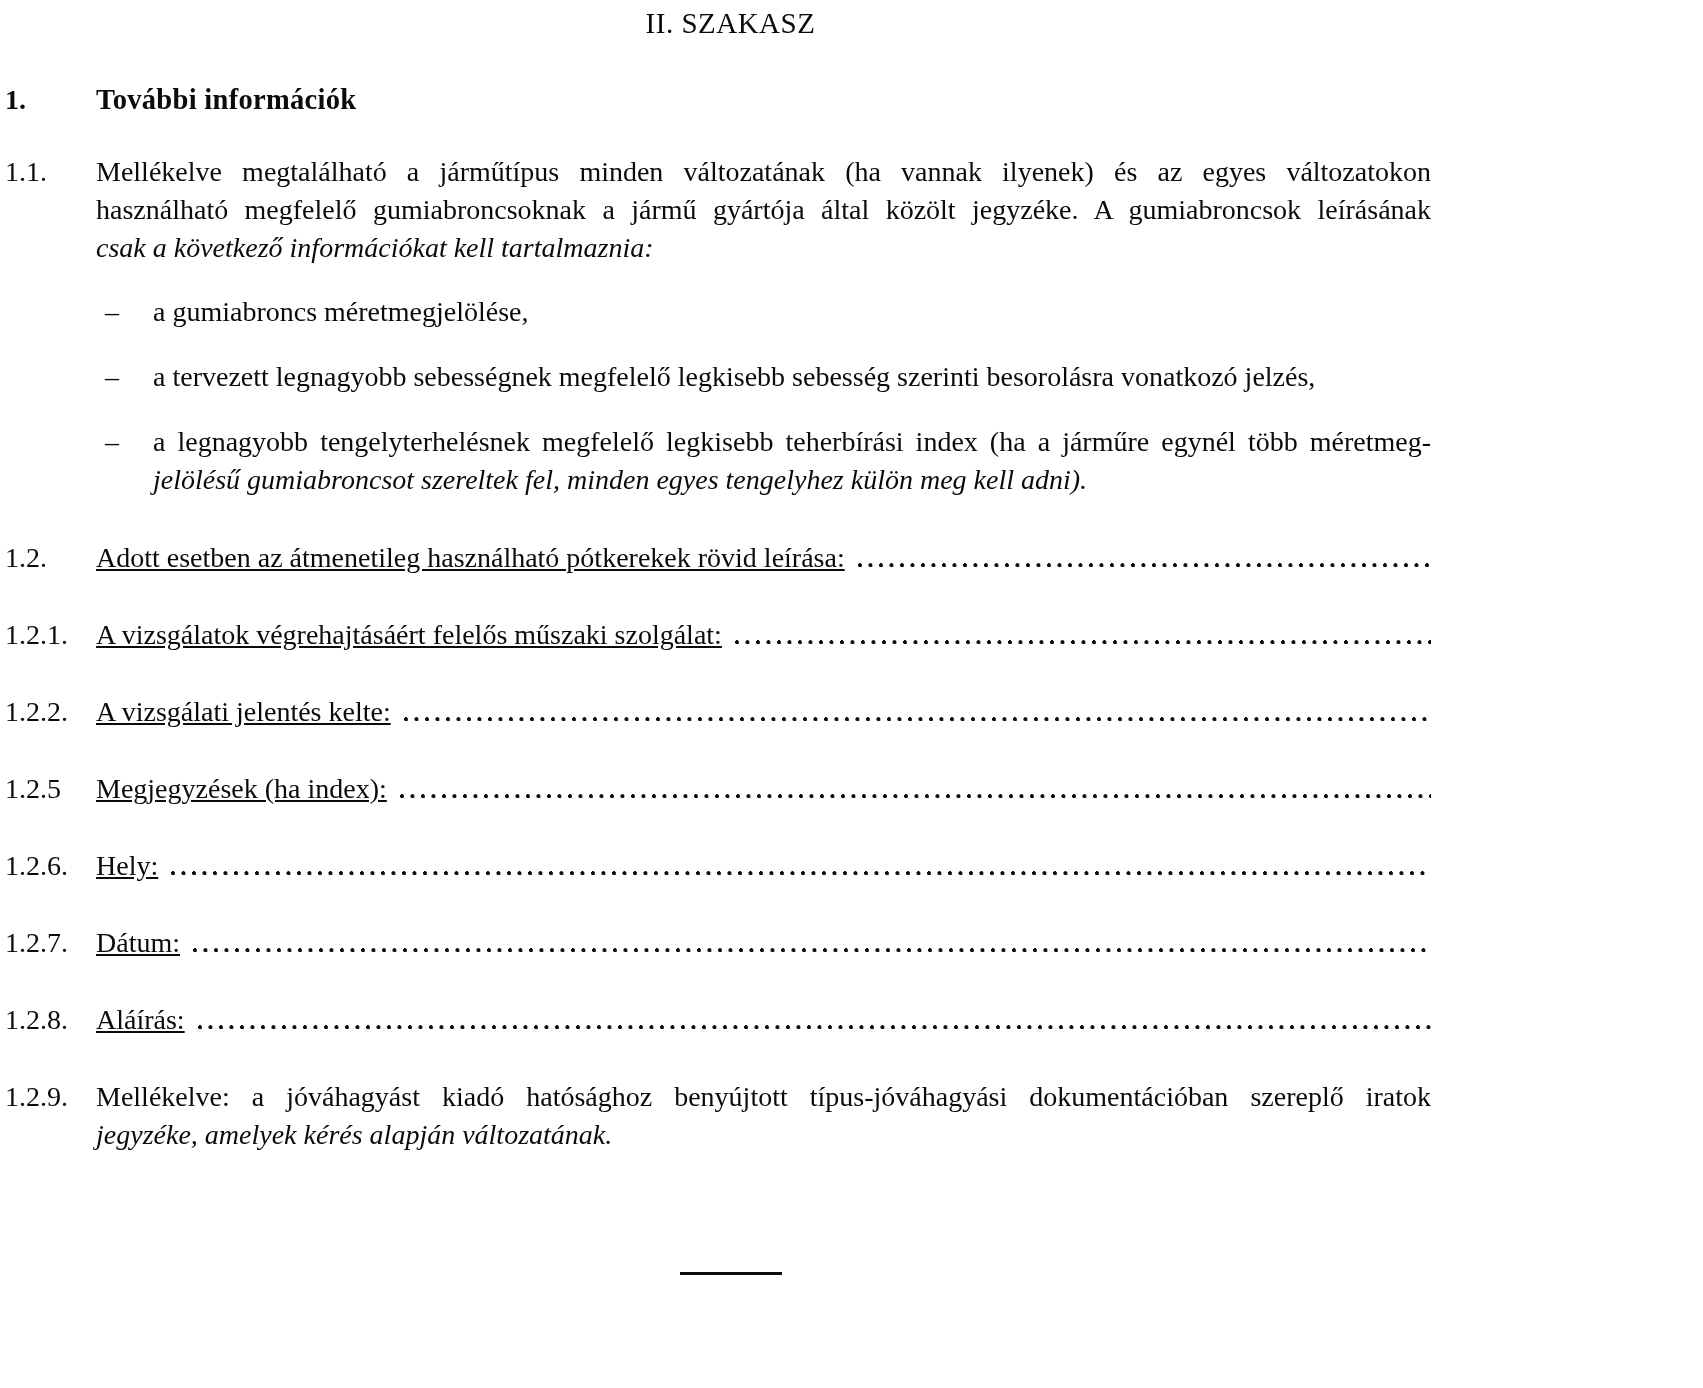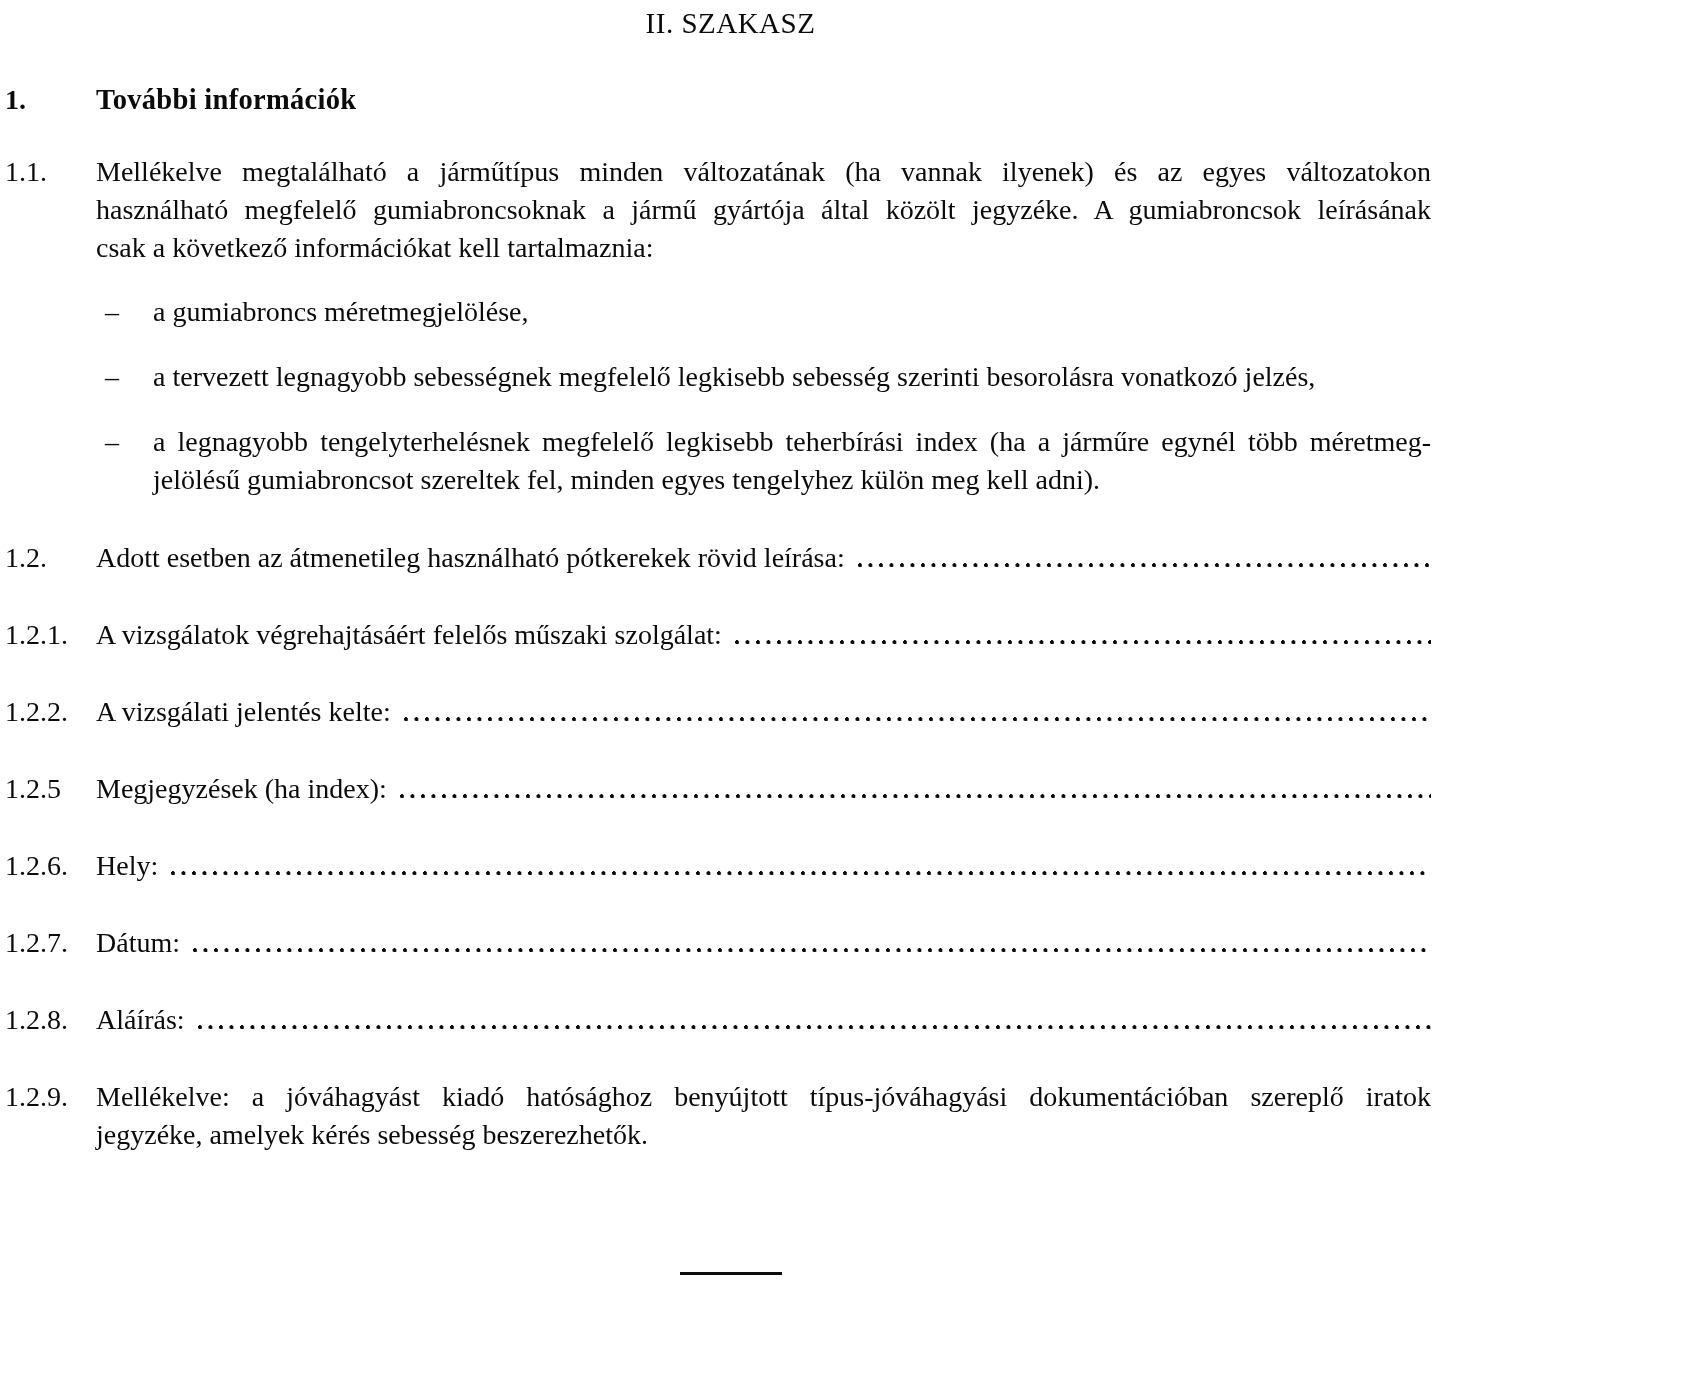--- a/index.html
+++ b/index.html
@@ -56,20 +56,21 @@
     flex: 1 1 auto;
     font-size: 28px;
     line-height: 38px;
   }
   .jline {
     text-align: justify;
     text-align-last: justify;
   }
   .jline.last {
     text-align-last: auto;
+    font-style: italic;
   }
   .bullets { margin-top: 26px; }
   .bullet {
     display: flex;
     align-items: flex-start;
     margin-left: 100px;
     margin-top: 27px;
   }
   .bullet:first-child { margin-top: 0; }
   .marker {
@@ -79,20 +80,21 @@
   }
   .bullet-body {
     flex: 1 1 auto;
     font-size: 28px;
     line-height: 38px;
   }
   .field-line {
     display: flex;
     align-items: center;
     flex: 1 1 auto;
+    text-decoration: underline;
   }
   .field-label {
     font-size: 28px;
     line-height: 38px;
     white-space: nowrap;
   }
   .leader {
     flex: 1 1 auto;
     height: 38px;
     margin-left: 13px;
@@ -204,21 +206,21 @@
       <div class="field-line">
         <span class="field-label">Aláírás:</span>
         <span class="leader"></span>
       </div>
     </div>
 
     <div class="row">
       <span class="num">1.2.9.</span>
       <div class="body">
         <div class="jline">Mellékelve: a jóváhagyást kiadó hatósághoz benyújtott típus-jóváhagyási dokumentációban szereplő iratok</div>
-        <div class="jline last">jegyzéke, amelyek kérés sebesség beszerezhetők.</div>
+        <div class="jline last">jegyzéke, amelyek kérés alapján változatának.</div>
       </div>
     </div>
 
   </div>
 
   <div class="end-rule"></div>
 
 </div>
 
 </body></html>

